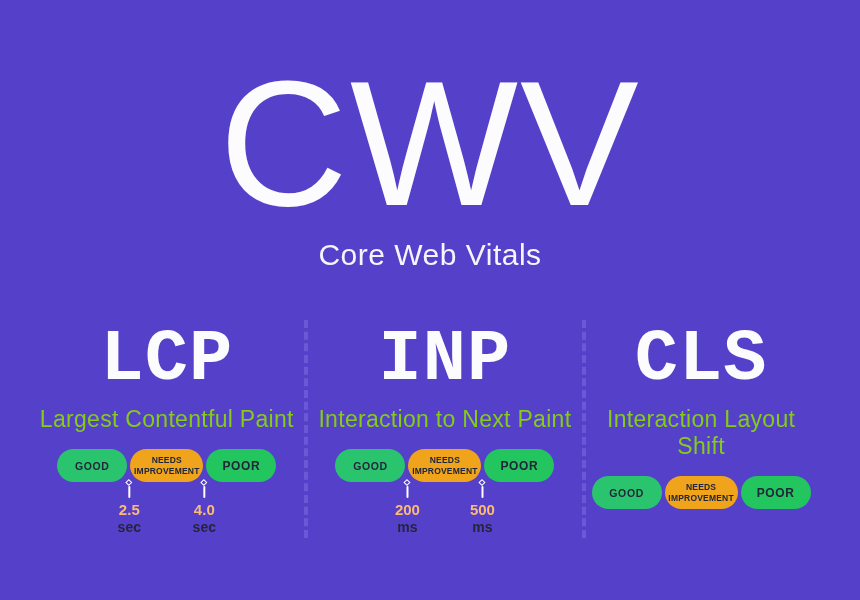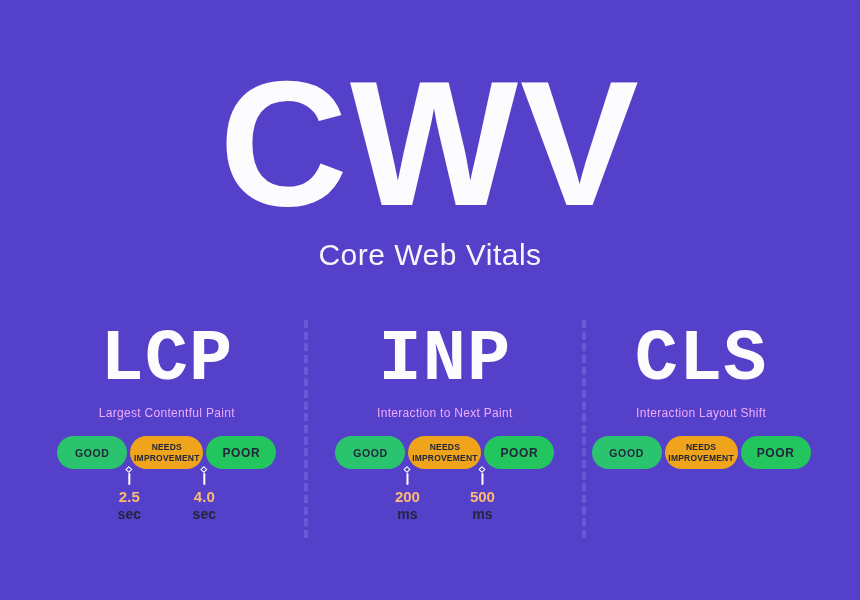--- a/index.html
+++ b/index.html
@@ -10,21 +10,21 @@
     color: #FFFFFF;
     position: relative;
   }
 
   
   .hero-title {
     margin-top: 64px;
     text-align: center;
     font-size: 178px;
     line-height: 0.9;
-    font-weight: bold;
+    font-weight: normal;
     letter-spacing: 2px;
     color: #FCFBFE;
   }
   .hero-subtitle {
     margin-top: 14px;
     text-align: center;
     font-size: 30px;
     font-weight: 500;
     letter-spacing: 0.5px;
     color: #F6F4FC;
@@ -51,24 +51,24 @@
     font-size: 72px;
     font-weight: bold;
     line-height: 1;
     letter-spacing: 1px;
     color: #FCFBFE;
     margin-top: 6px;
     font-family: Liberation Mono, monospace;
   }
   .metric-name {
     margin-top: 10px;
-    font-size: 12px;
+    font-size: 23px;
     font-weight: 500;
     letter-spacing: 0.3px;
-    color: #f0abfc;
+    color: #84cc16;
   }
 
   
   .pills {
     margin-top: 16px;
     display: inline-flex;
     gap: 3px;
     position: relative;
   }
   .pill {

